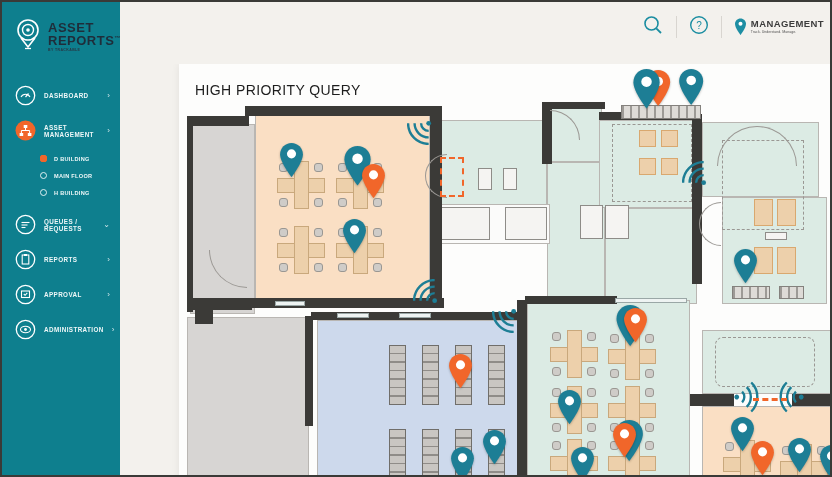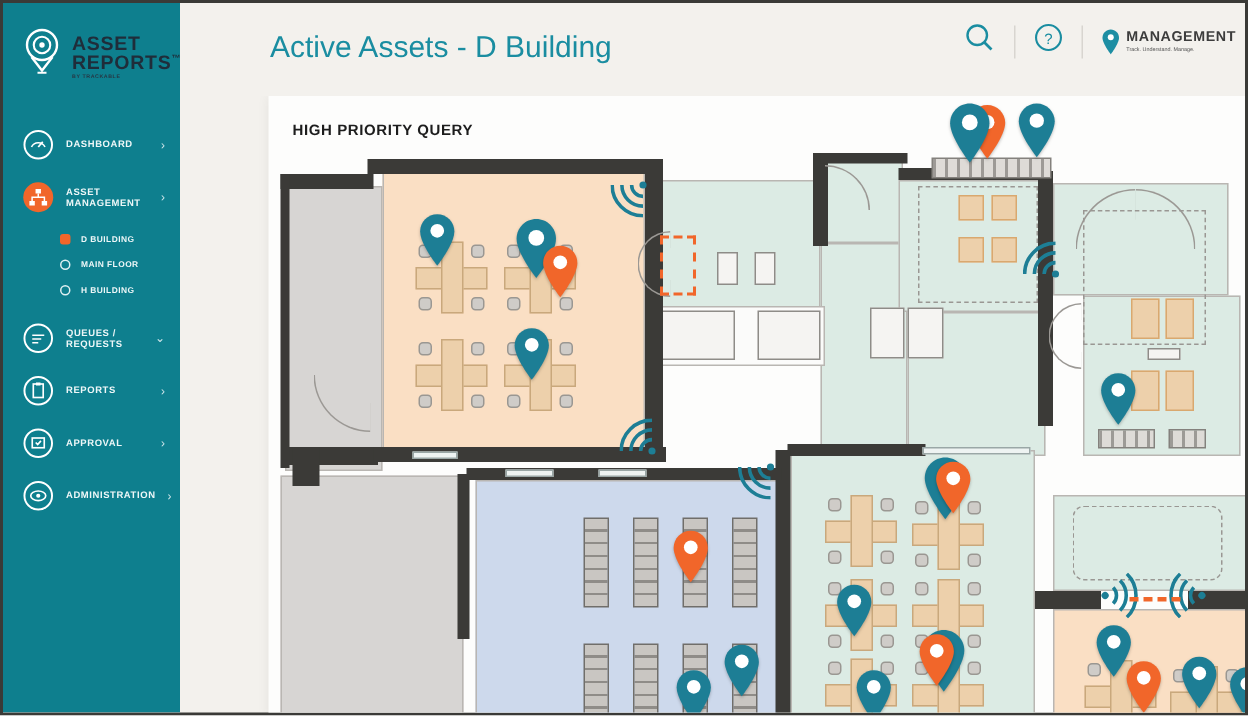--- a/index.html
+++ b/index.html
@@ -28,21 +28,21 @@
   #hdr{position:absolute;left:118px;top:0;right:0;height:62px;background:#f3f1ed;z-index:10;}
   #pagetitle{position:absolute;left:60px;top:19px;font-size:20px;color:#1a8da1;font-weight:500;}
   .hdr-right{position:absolute;right:6px;top:12px;display:flex;align-items:center;gap:12px;}
   .hdr-sep{width:1px;height:22px;background:#d8d5d0;}
   .brand{display:flex;align-items:flex-start;gap:4px;}
   .brand-name{font-size:9.5px;font-weight:bold;color:#3c3c3c;letter-spacing:.4px;}
   .brand-tag{font-size:3.6px;color:#555;margin-top:1px;}
 
   
   #card{position:absolute;left:177px;top:62px;width:655px;height:415px;background:#fdfdfc;box-shadow:0 0 8px rgba(0,0,0,.07);z-index:5;}
-  #query-label{position:absolute;left:16px;top:18px;font-size:10px;font-weight:bold;letter-spacing:.4px;color:#1d1d1d;}
+  #query-label{position:absolute;left:16px;top:18px;font-size:14px;font-weight:normal;letter-spacing:.4px;color:#1d1d1d;}
 
   
   #plan{position:absolute;left:8px;top:38px;width:647px;height:377px;overflow:visible;}
   #plan div{position:absolute;box-sizing:border-box;}
   .pin svg{display:block;width:100%;height:100%;filter:drop-shadow(0 1px 1px rgba(0,0,0,.25));}
   .wifi svg{display:block;width:100%;height:100%;}
 </style>
 </head>
 <body>
 
@@ -155,21 +155,20 @@
             </svg>
         </span>
         <span class="lbl">ADMINISTRATION</span>
         <span class="chev">›</span>
       </div>
 
     </div>
   </div>
 
   <div id="hdr">
-    <div id="pagetitle">Active Assets - D Building</div>
     <div class="hdr-right">
       <span style="cursor:pointer;">
         <svg width="22" height="22" viewBox="0 0 22 22">
             <circle cx="9.5" cy="9.5" r="6.5" fill="none" stroke="#1a8da1" stroke-width="1.6"></circle>
             <line x1="14.3" y1="14.3" x2="19" y2="19" stroke="#1a8da1" stroke-width="1.8"></line>
           </svg>
       </span>
       <span class="hdr-sep"></span>
       <span style="cursor:pointer;">
         <svg width="20" height="20" viewBox="0 0 20 20">

